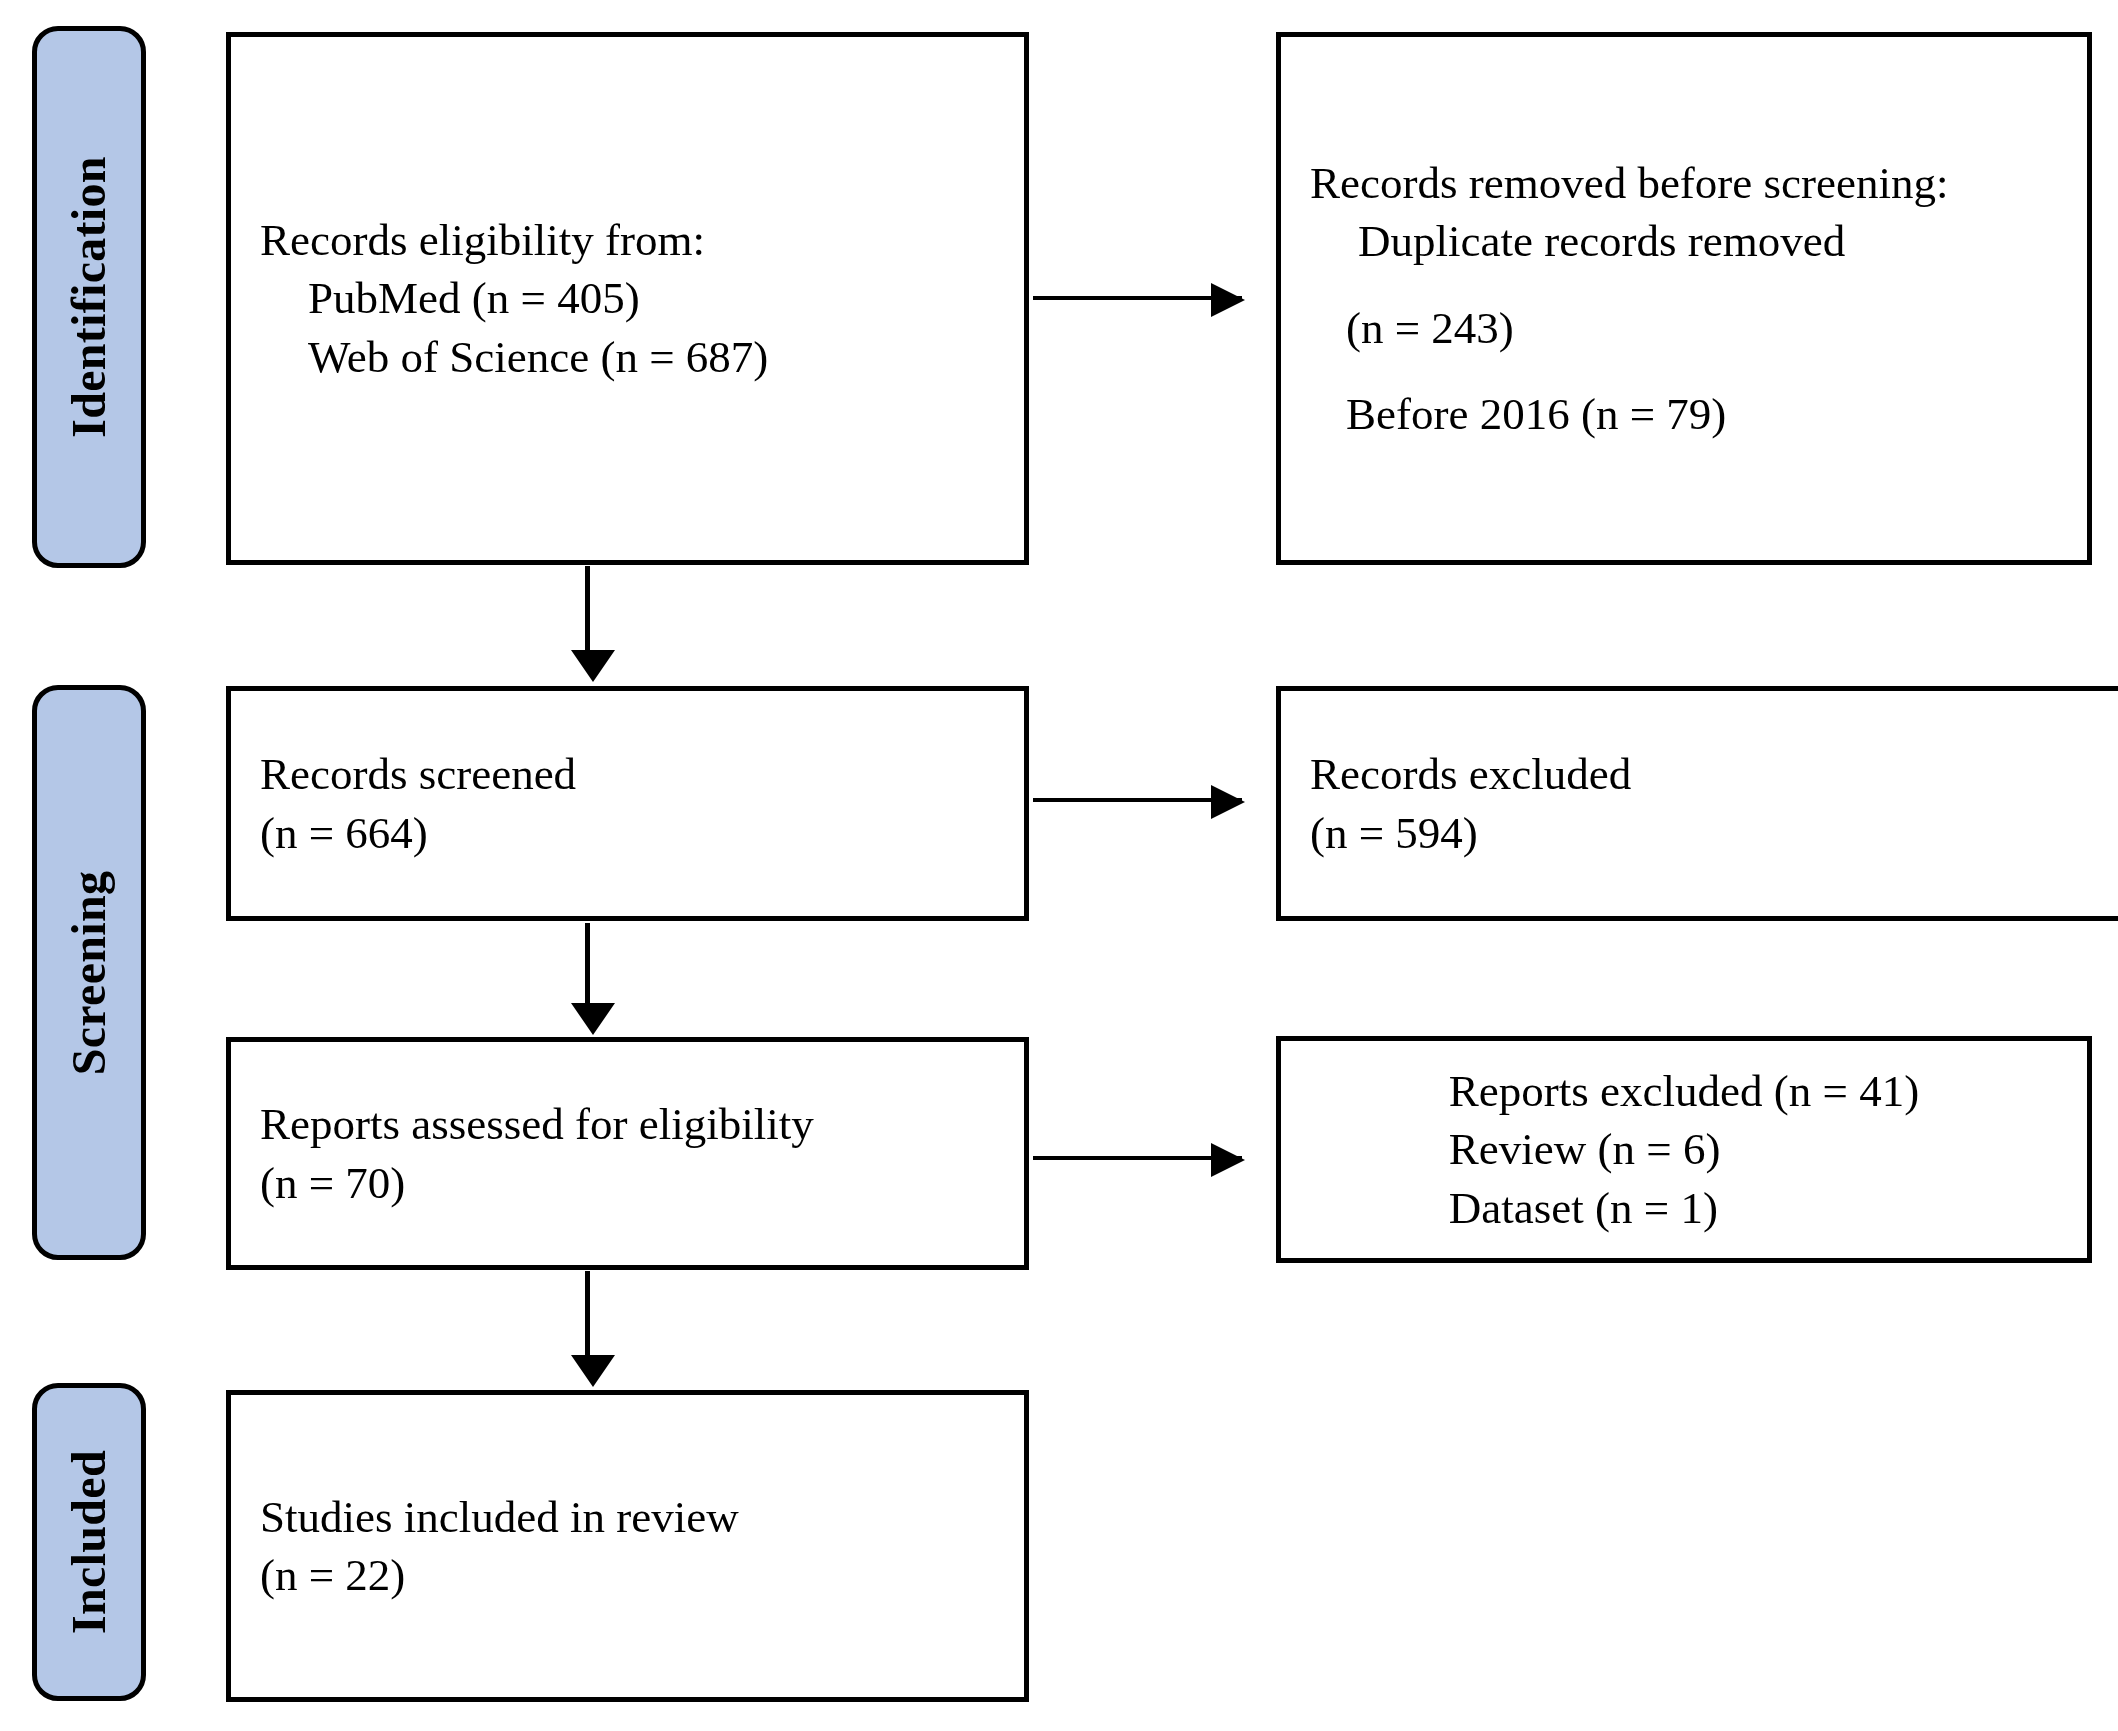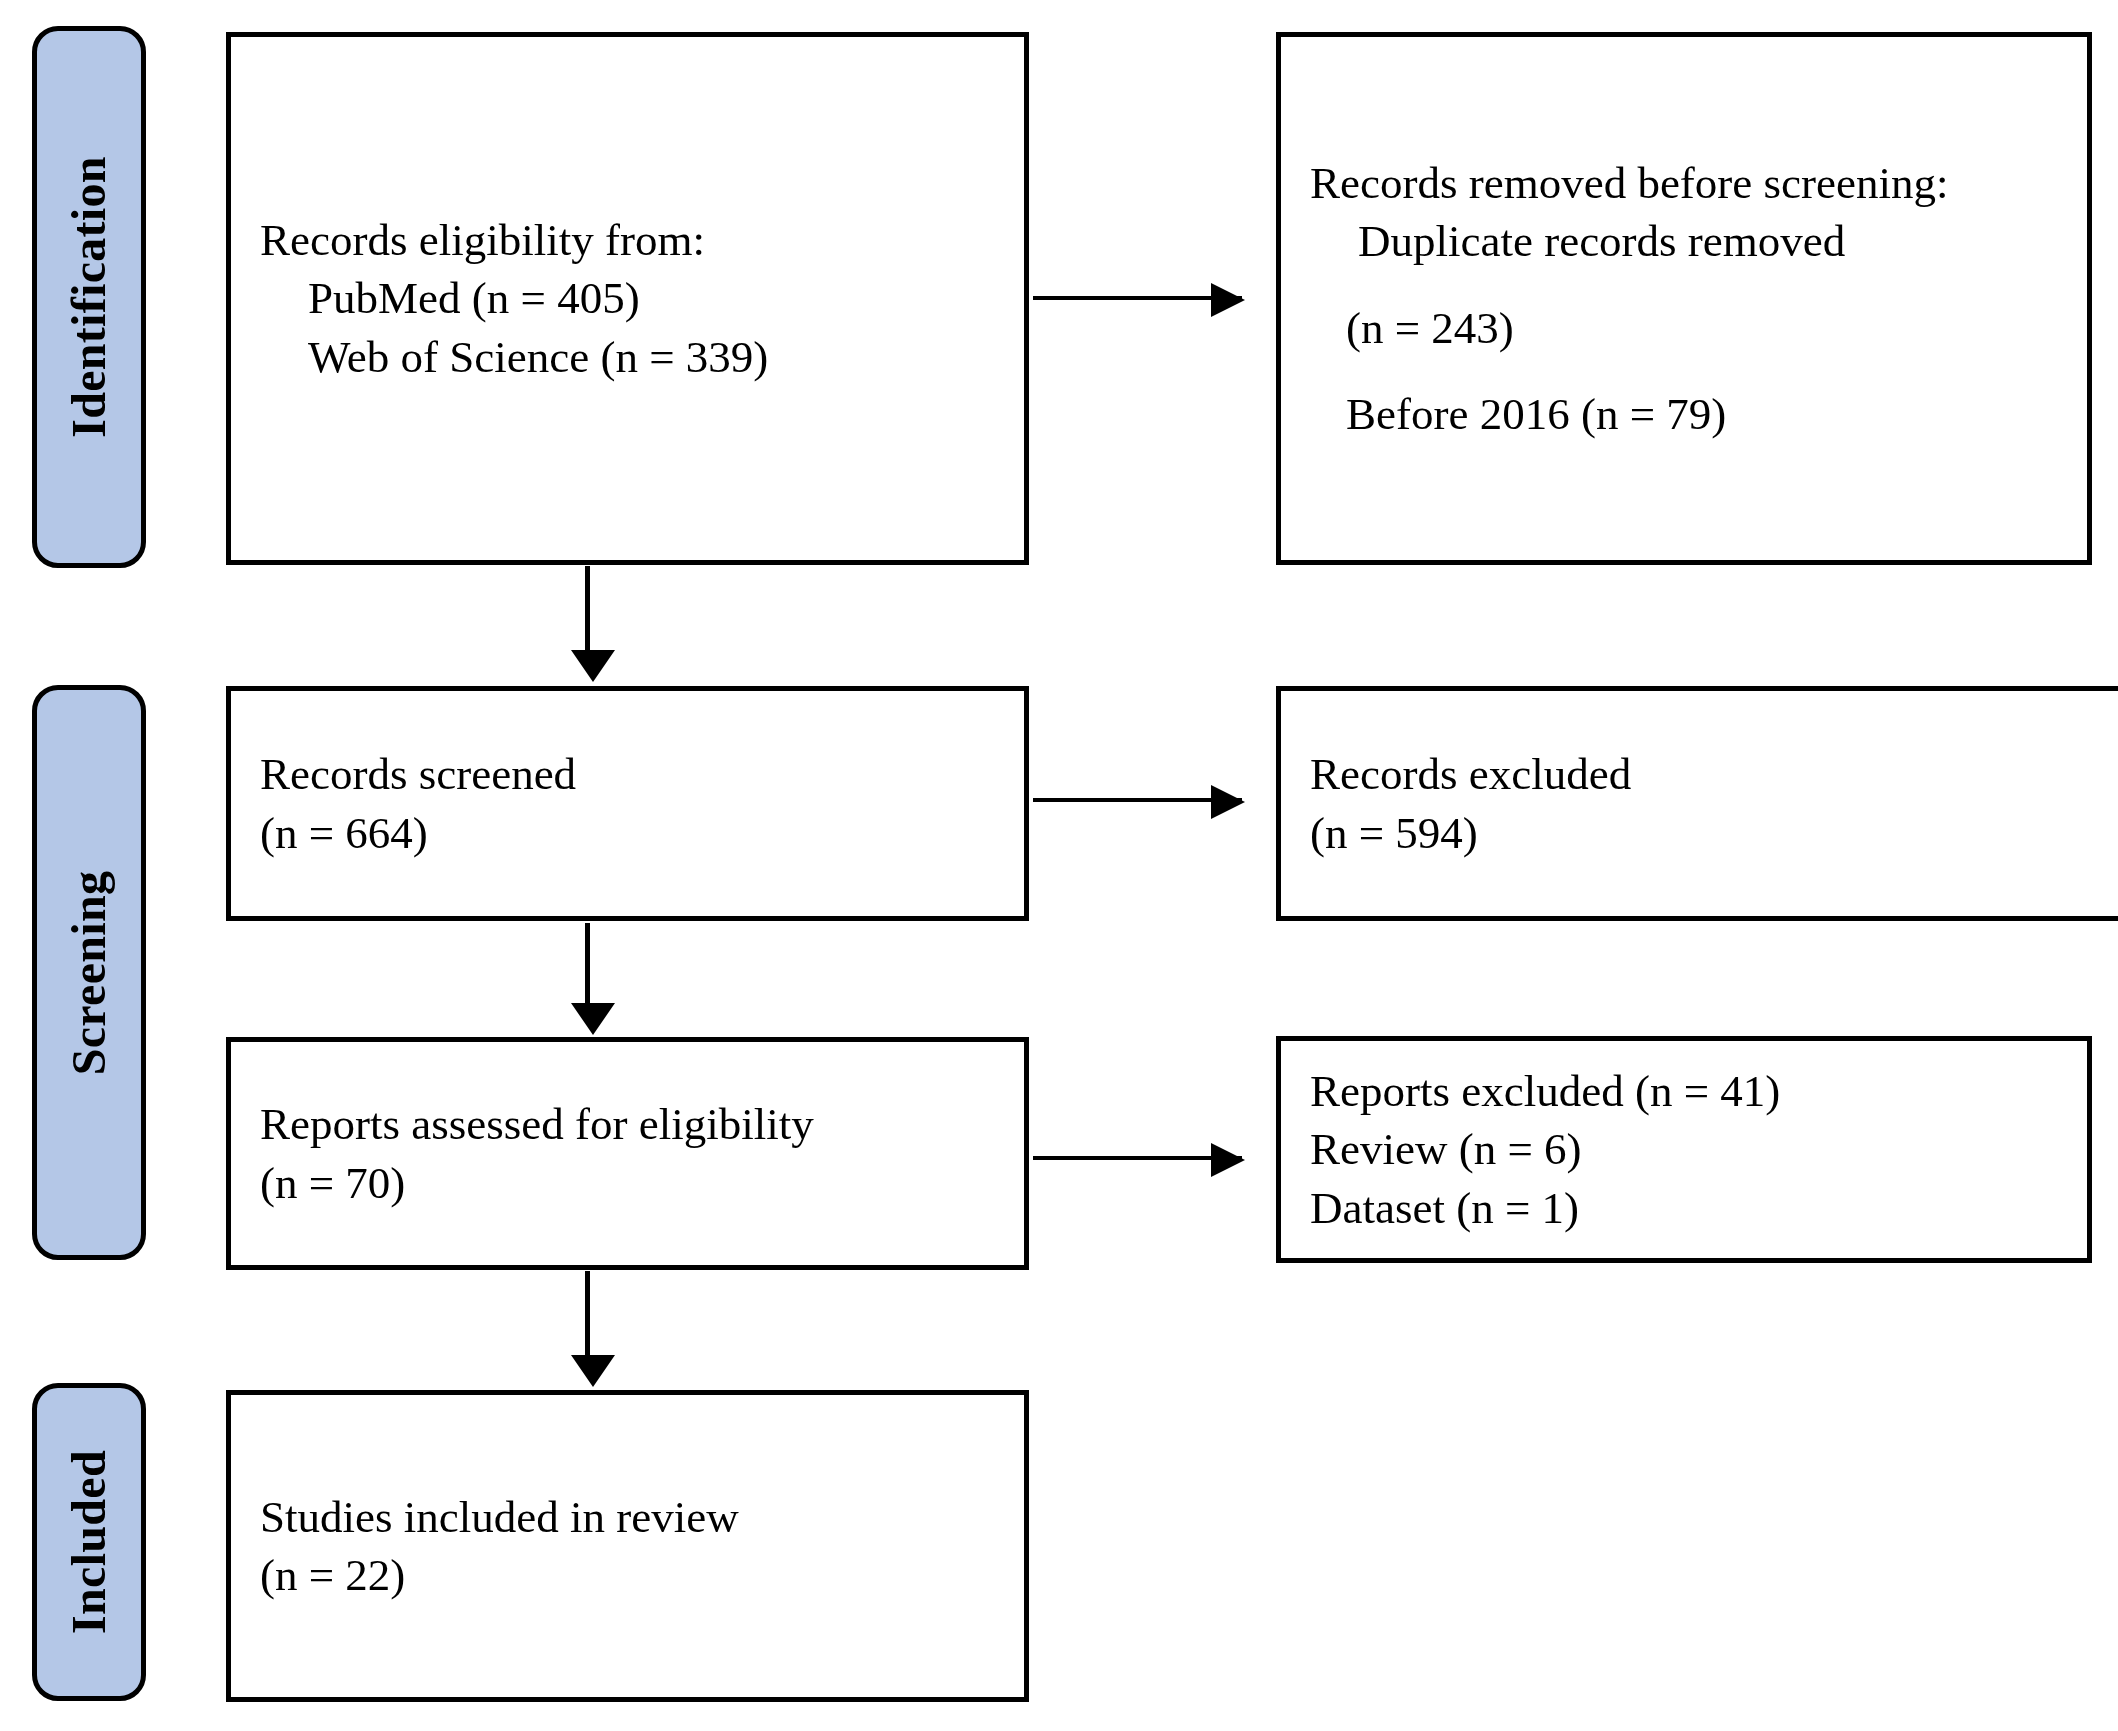--- a/index.html
+++ b/index.html
@@ -108,21 +108,21 @@
   </div>
 
   <div class="phase-pill" style="left:32px; top:1383px; width:114px; height:318px;">
     <span class="phase-label">Included</span>
   </div>
 
   <div class="flow-box" style="left:226px; top:32px; width:803px; height:533px;">
     <div class="box-text">
       <div class="line">Records eligibility from:</div>
       <div class="line indent-1">PubMed (n = 405)</div>
-      <div class="line indent-1">Web of Science (n = 339)</div>
+      <div class="line indent-1">Web of Science (n = 687)</div>
     </div>
   </div>
 
   <div class="flow-box" style="left:1276px; top:32px; width:816px; height:533px;">
     <div class="box-text">
       <div class="line">Records removed before screening:</div>
       <div class="line indent-1">Duplicate records removed</div>
       <div class="line indent-2">(n = 243)</div>
       <div class="line indent-2">Before 2016 (n = 79)</div>
     </div>
@@ -150,21 +150,21 @@
 
   <div class="arrow-v" style="left:585px; top:923px; height:82px;"></div>
 
   <div class="flow-box" style="left:226px; top:1037px; width:803px; height:233px;">
     <div class="box-text">
       <div class="line">Reports assessed for eligibility</div>
       <div class="line">(n = 70)</div>
     </div>
   </div>
 
-  <div class="flow-box" style="left:1276px; top:1036px; width:816px; height:227px;">
+  <div class="flow-box" style="left:1276px; top:1036px; width:816px; height:227px;align-items:center;">
     <div class="box-text">
       <div class="line">Reports excluded (n = 41)</div>
       <div class="line">Review (n = 6)</div>
       <div class="line">Dataset (n = 1)</div>
     </div>
   </div>
 
   <div class="arrow-h" style="left:1033px; top:1156px; width:209px;"></div>
 
   <div class="arrow-v" style="left:585px; top:1271px; height:86px;"></div>

